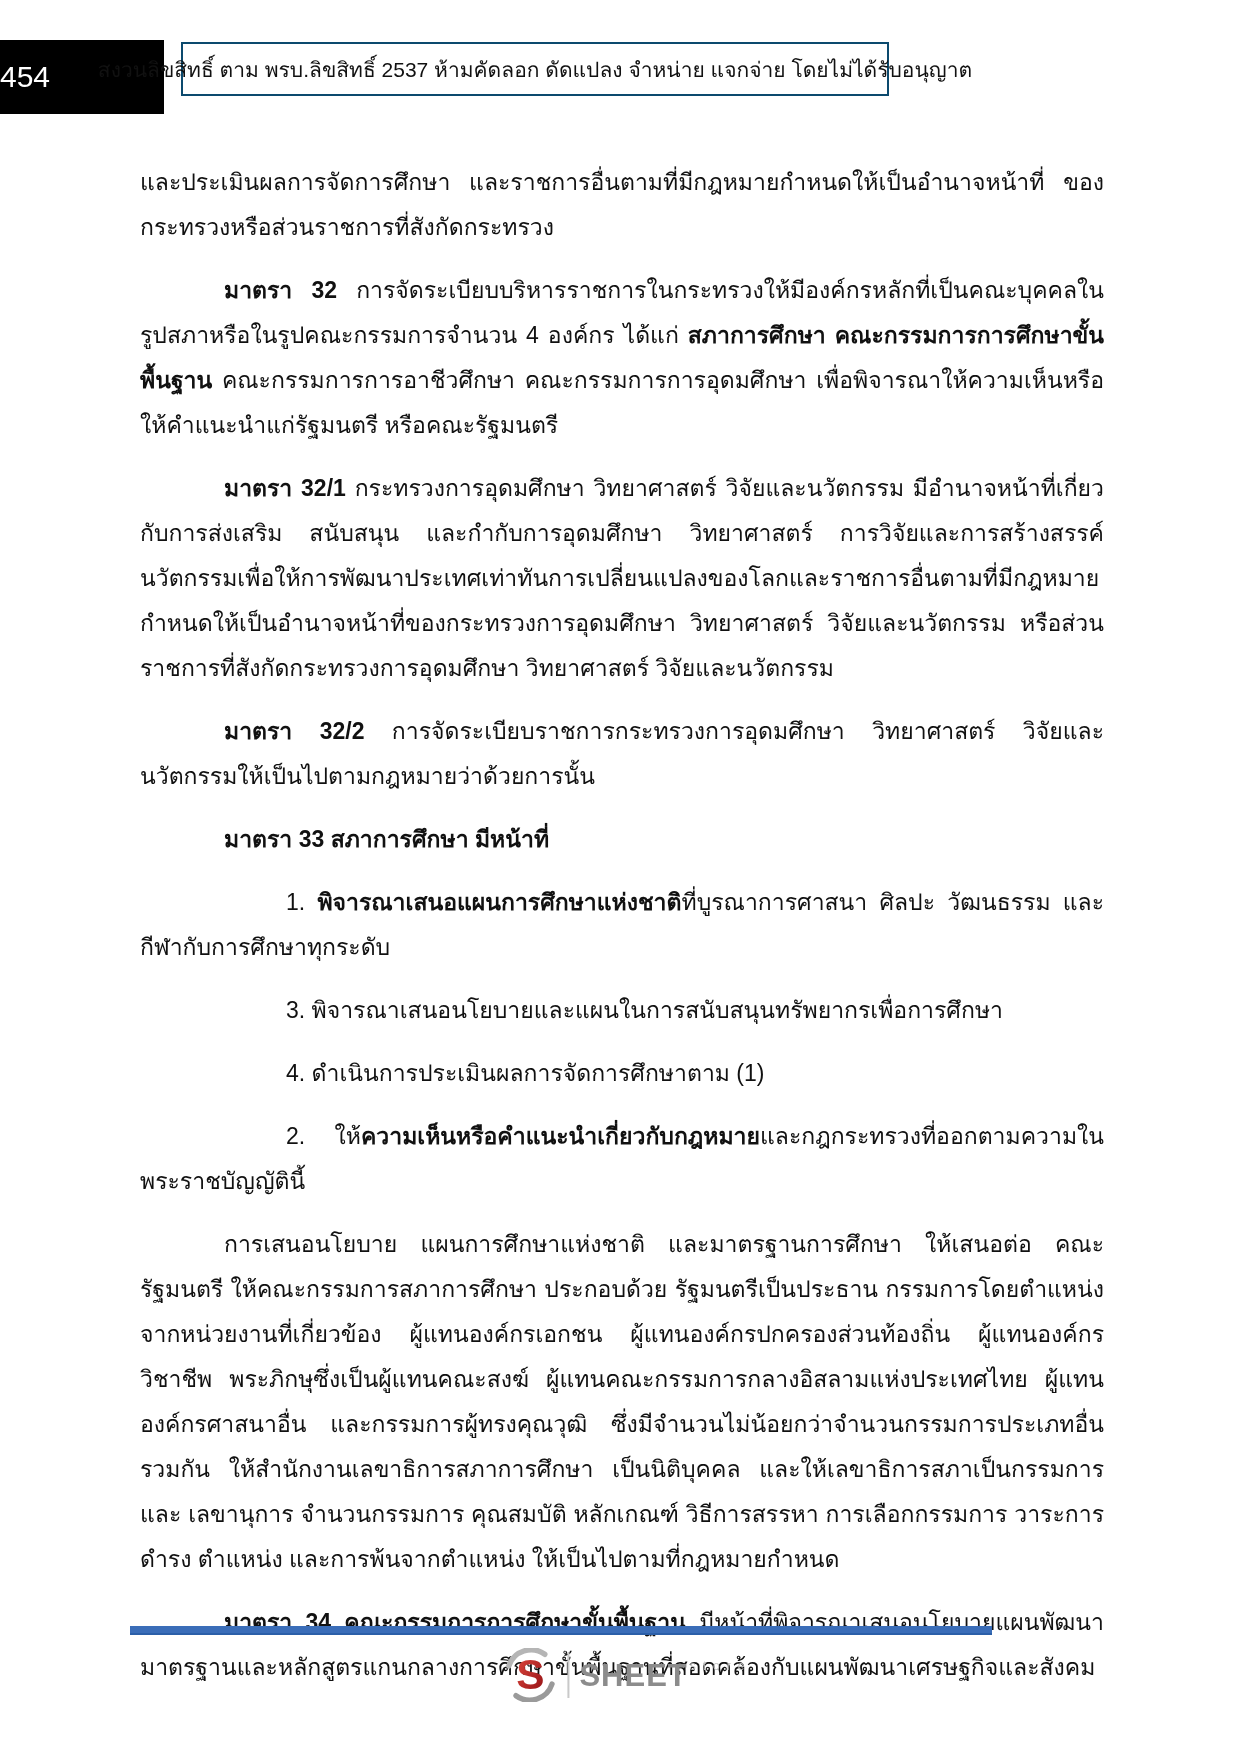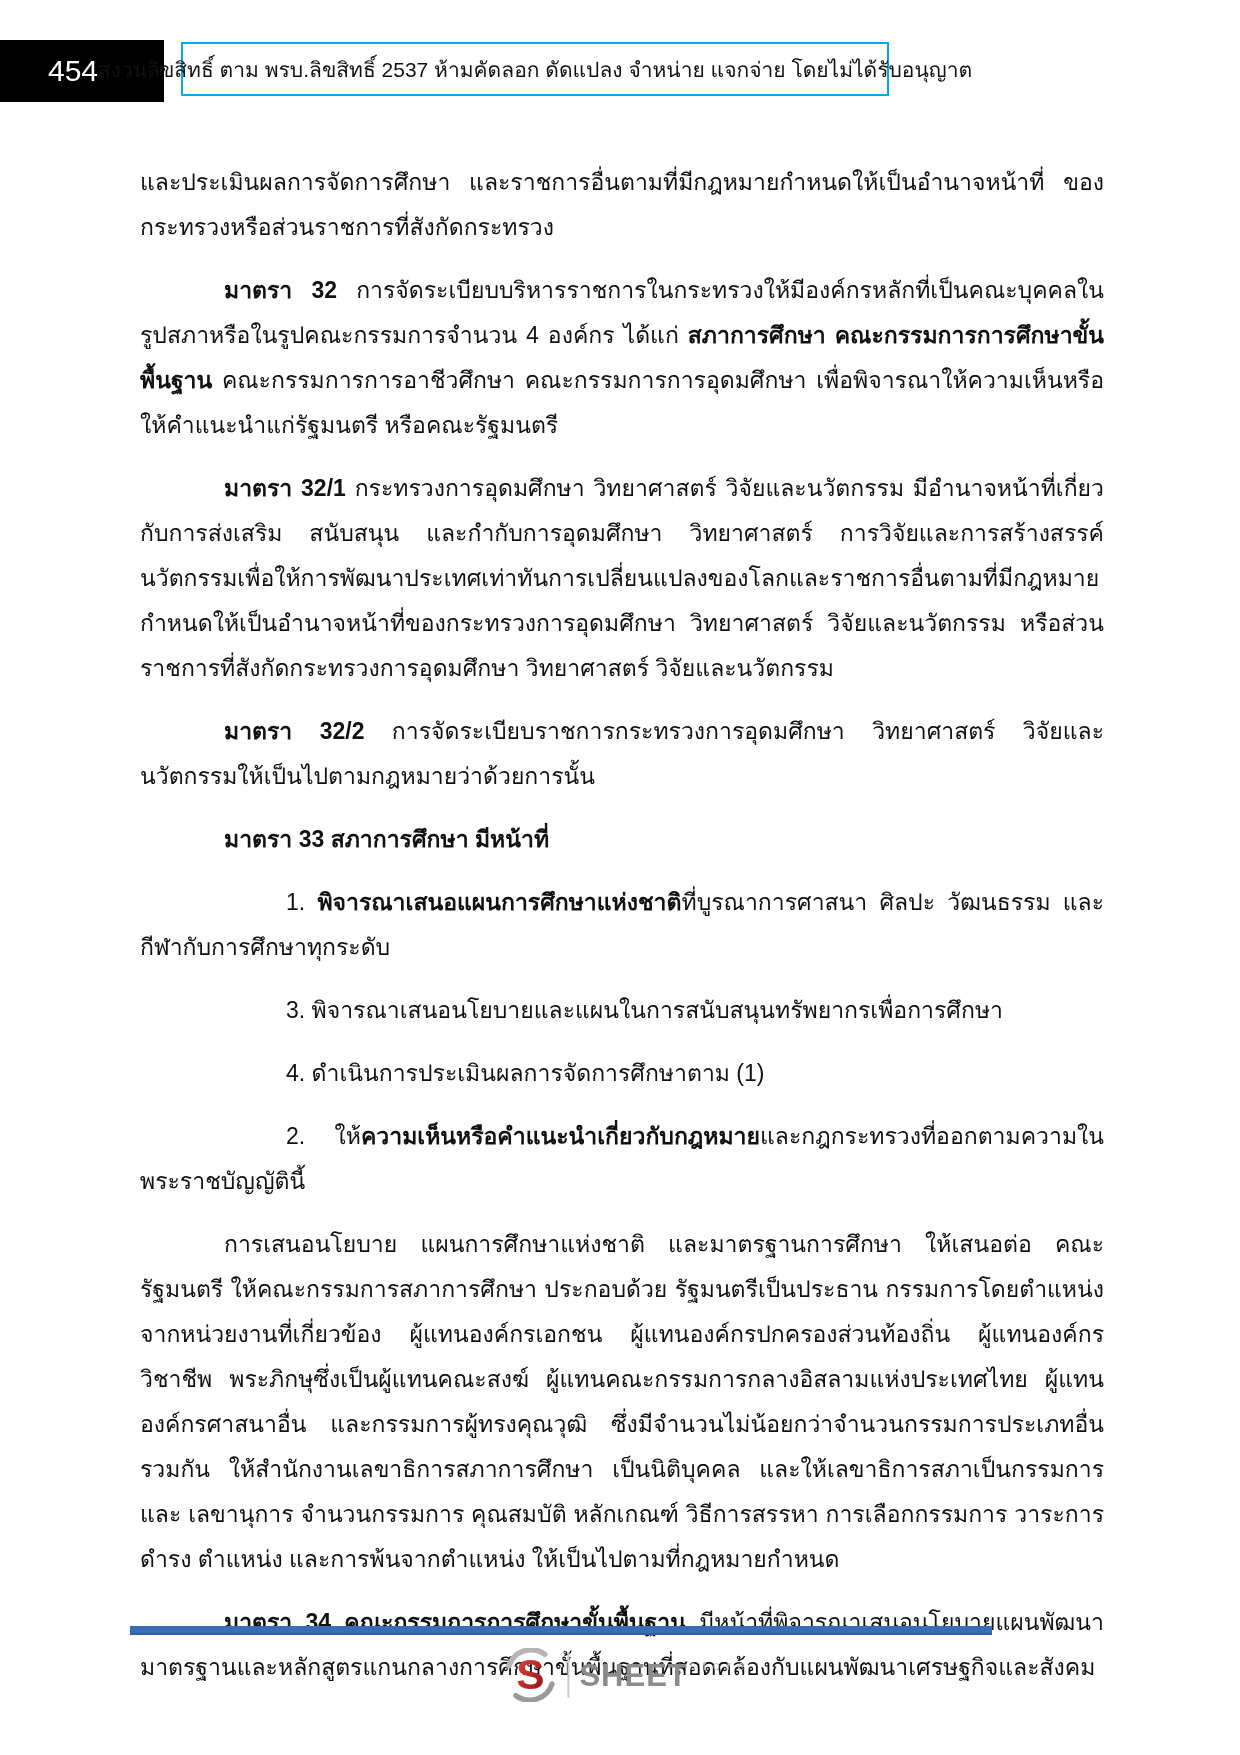--- a/index.html
+++ b/index.html
@@ -7,31 +7,31 @@
     position:relative;
     width:1240px; height:1755px;
     background:#ffffff;
     overflow:hidden;
     font-family:"Liberation Sans", sans-serif;
     color:var(--text,#111);
   }
   
   .page-num-box {
     position:absolute; top:40px; left:0;
-    width:164px; height:62px;
+    width:164px; height:74px;
     background:var(--header-bg,#000);
     color:#fff;
-    display:flex; align-items:center; justify-content:center;
+    display:flex; align-items:center; justify-content:flex-start;
     padding-right:18px; box-sizing:border-box;
     font-size:30px;
   }
   .copyright-box {
     position:absolute; top:42px; left:181px;
     width:708px; height:54px;
-    border:2px solid #0ea5e9;
+    border:2px solid #0c4a6e;
     box-sizing:border-box;
     display:flex; align-items:center; justify-content:center;
     font-size:21px;
     white-space:nowrap;
   }
   
   .doc-body {
     position:absolute; top:142px; left:122px;
     width:1000px;
     font-size:23px;

